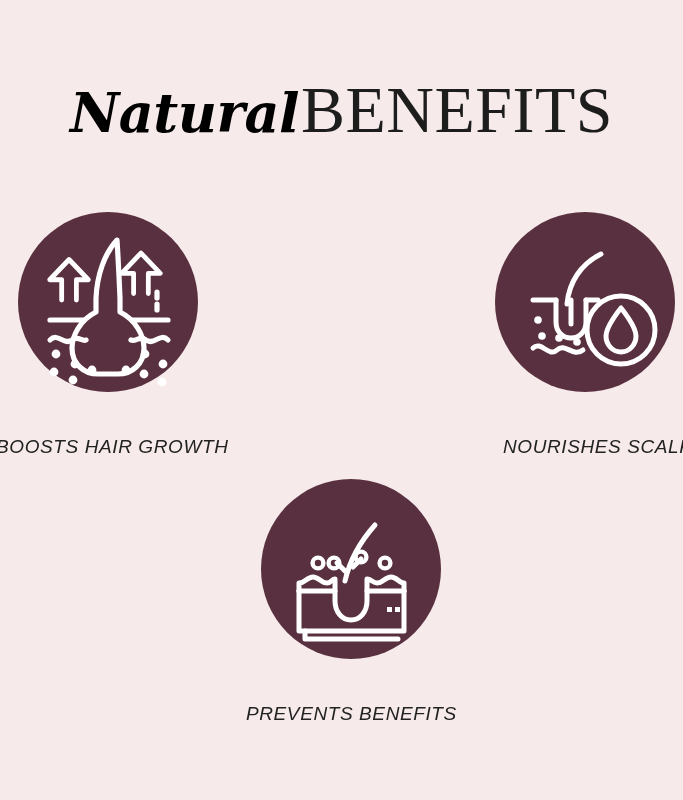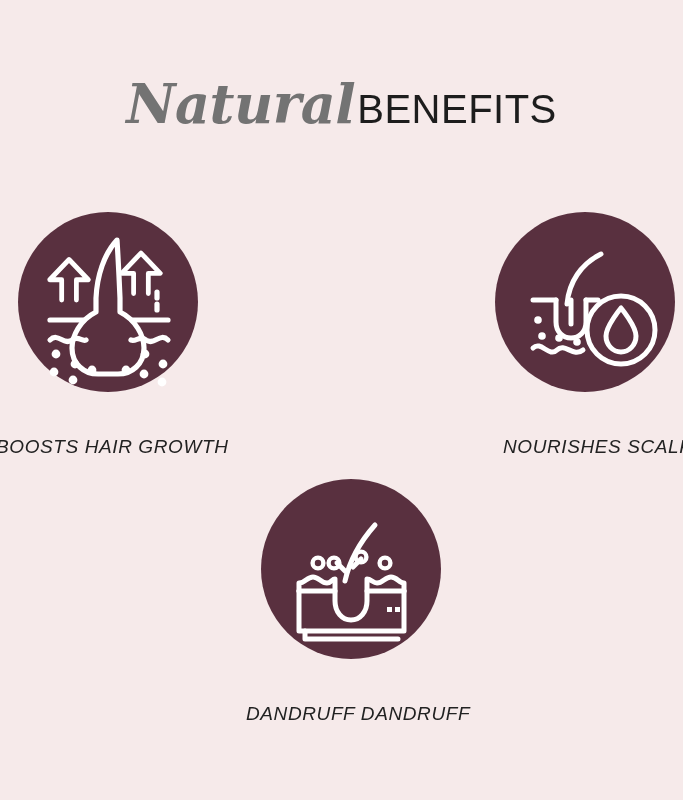--- a/index.html
+++ b/index.html
@@ -29,28 +29,28 @@
     left: 0;
     width: 683px;
     text-align: center;
     white-space: nowrap;
   }
   .title-script {
     font-family: "DejaVu Serif", "Liberation Serif", serif;
     font-style: italic;
     font-weight: 700;
     font-size: 54px;
-    color: #737373;
+    color: #000000;
     letter-spacing: -0.5px;
     vertical-align: baseline;
   }
   .title-sans {
-    font-family: Liberation Sans, sans-serif;
+    font-family: Liberation Serif, serif;
     font-weight: 400;
-    font-size: 40px;
+    font-size: 66px;
     color: #1d1d1d;
     letter-spacing: 0.5px;
     vertical-align: baseline;
     margin-left: 2px;
   }
 
   
   .benefit {
     position: absolute;
     font-style: italic;
@@ -222,16 +222,16 @@
           <circle cx="124" cy="84" r="5.4"></circle>
           <circle cx="100" cy="78" r="5.4"></circle>
           <circle cx="73" cy="84" r="5.4"></circle>
         </g>
         <g fill="#ffffff">
           <rect x="126" y="128" width="5" height="5"></rect>
           <rect x="134" y="128" width="5" height="5"></rect>
         </g>
       </svg>
     </div>
-    <div class="benefit-label">DANDRUFF DANDRUFF</div>
+    <div class="benefit-label">PREVENTS BENEFITS</div>
   </div>
 
 </div>
 
 </body></html>

